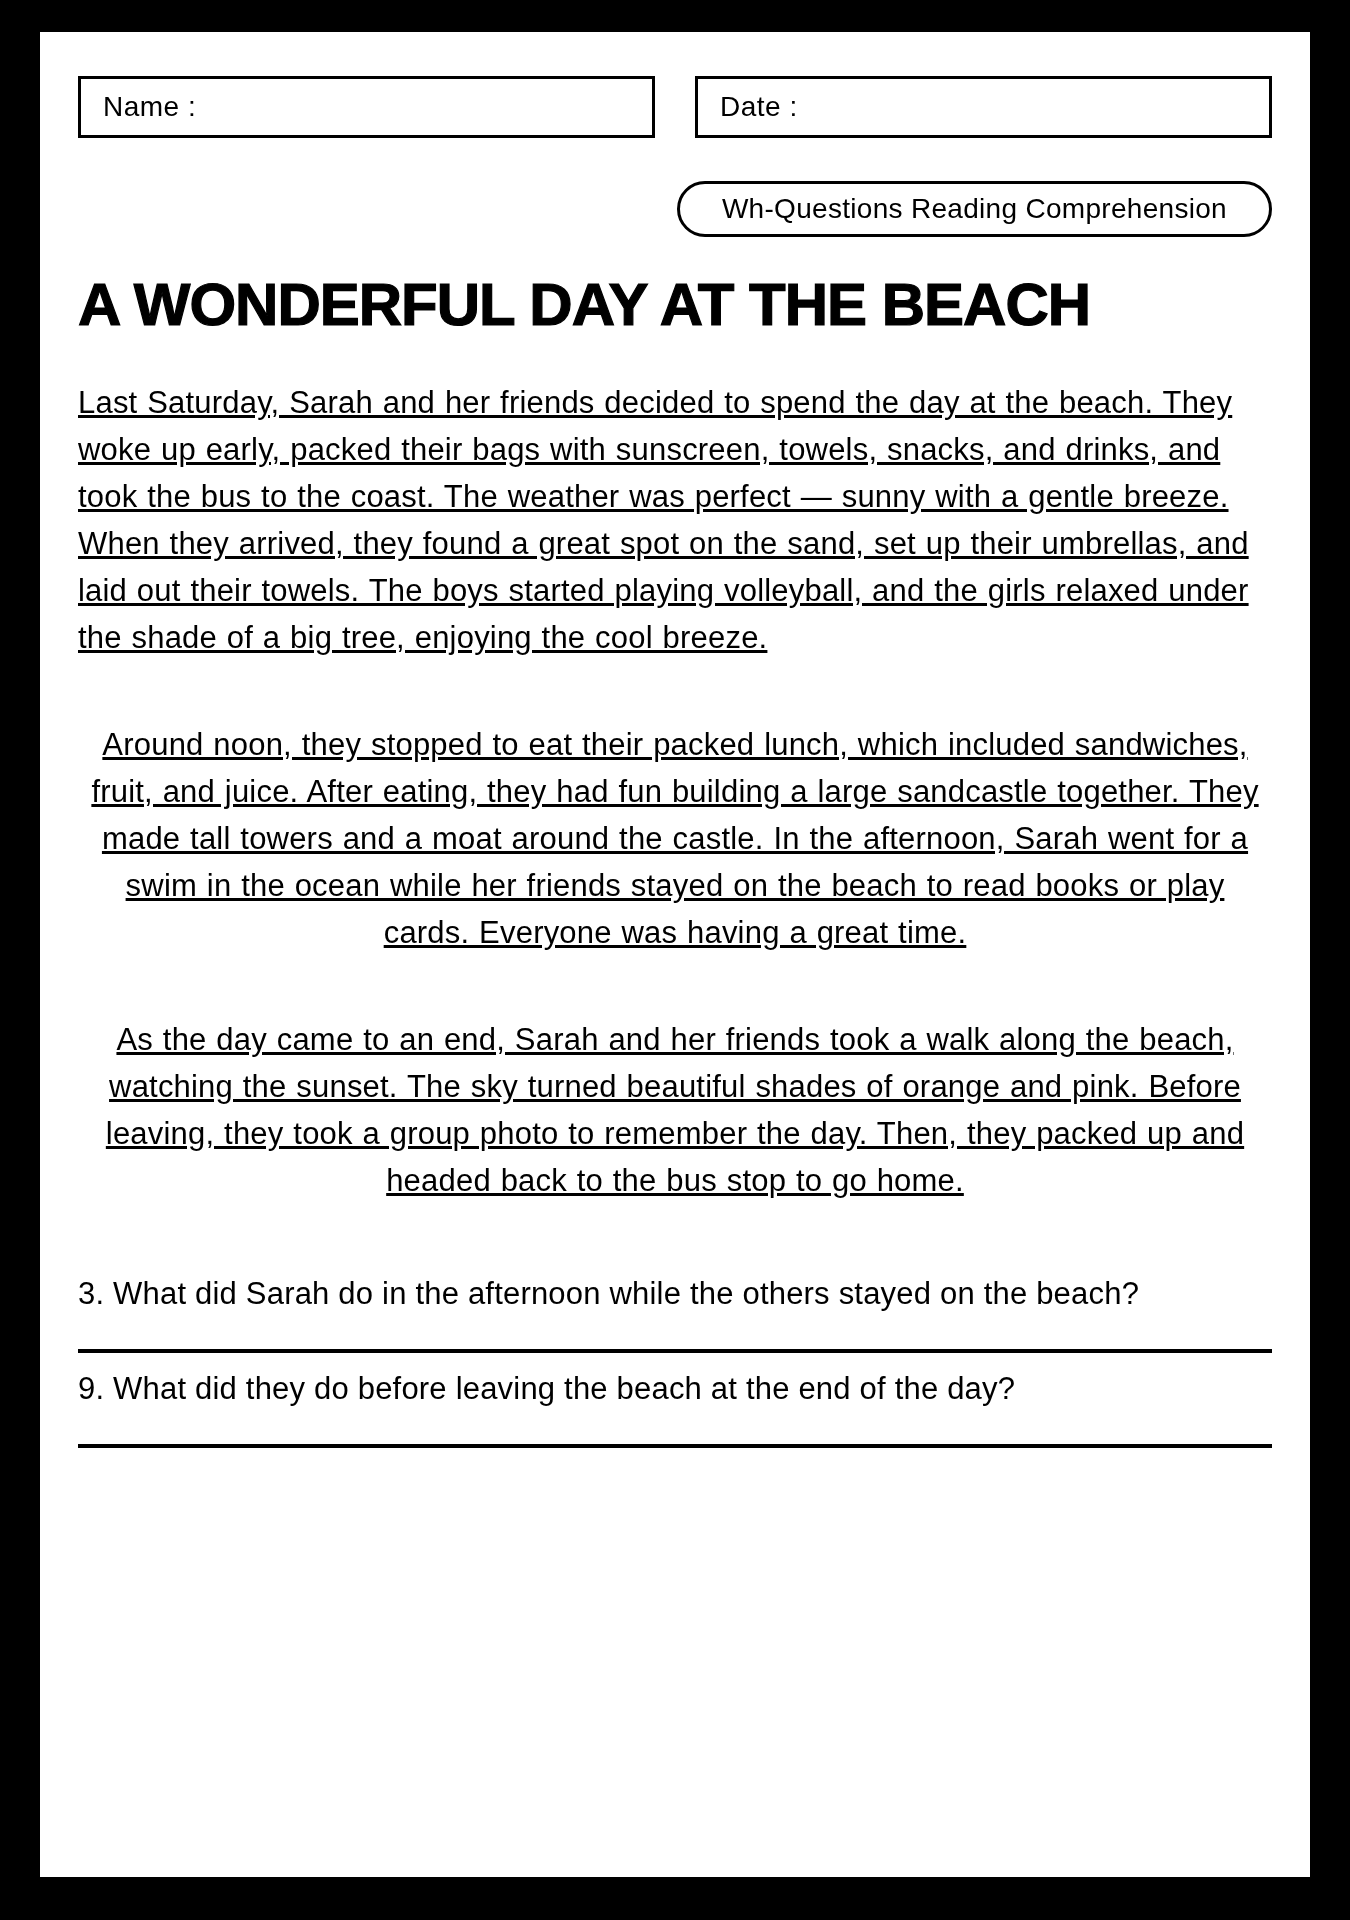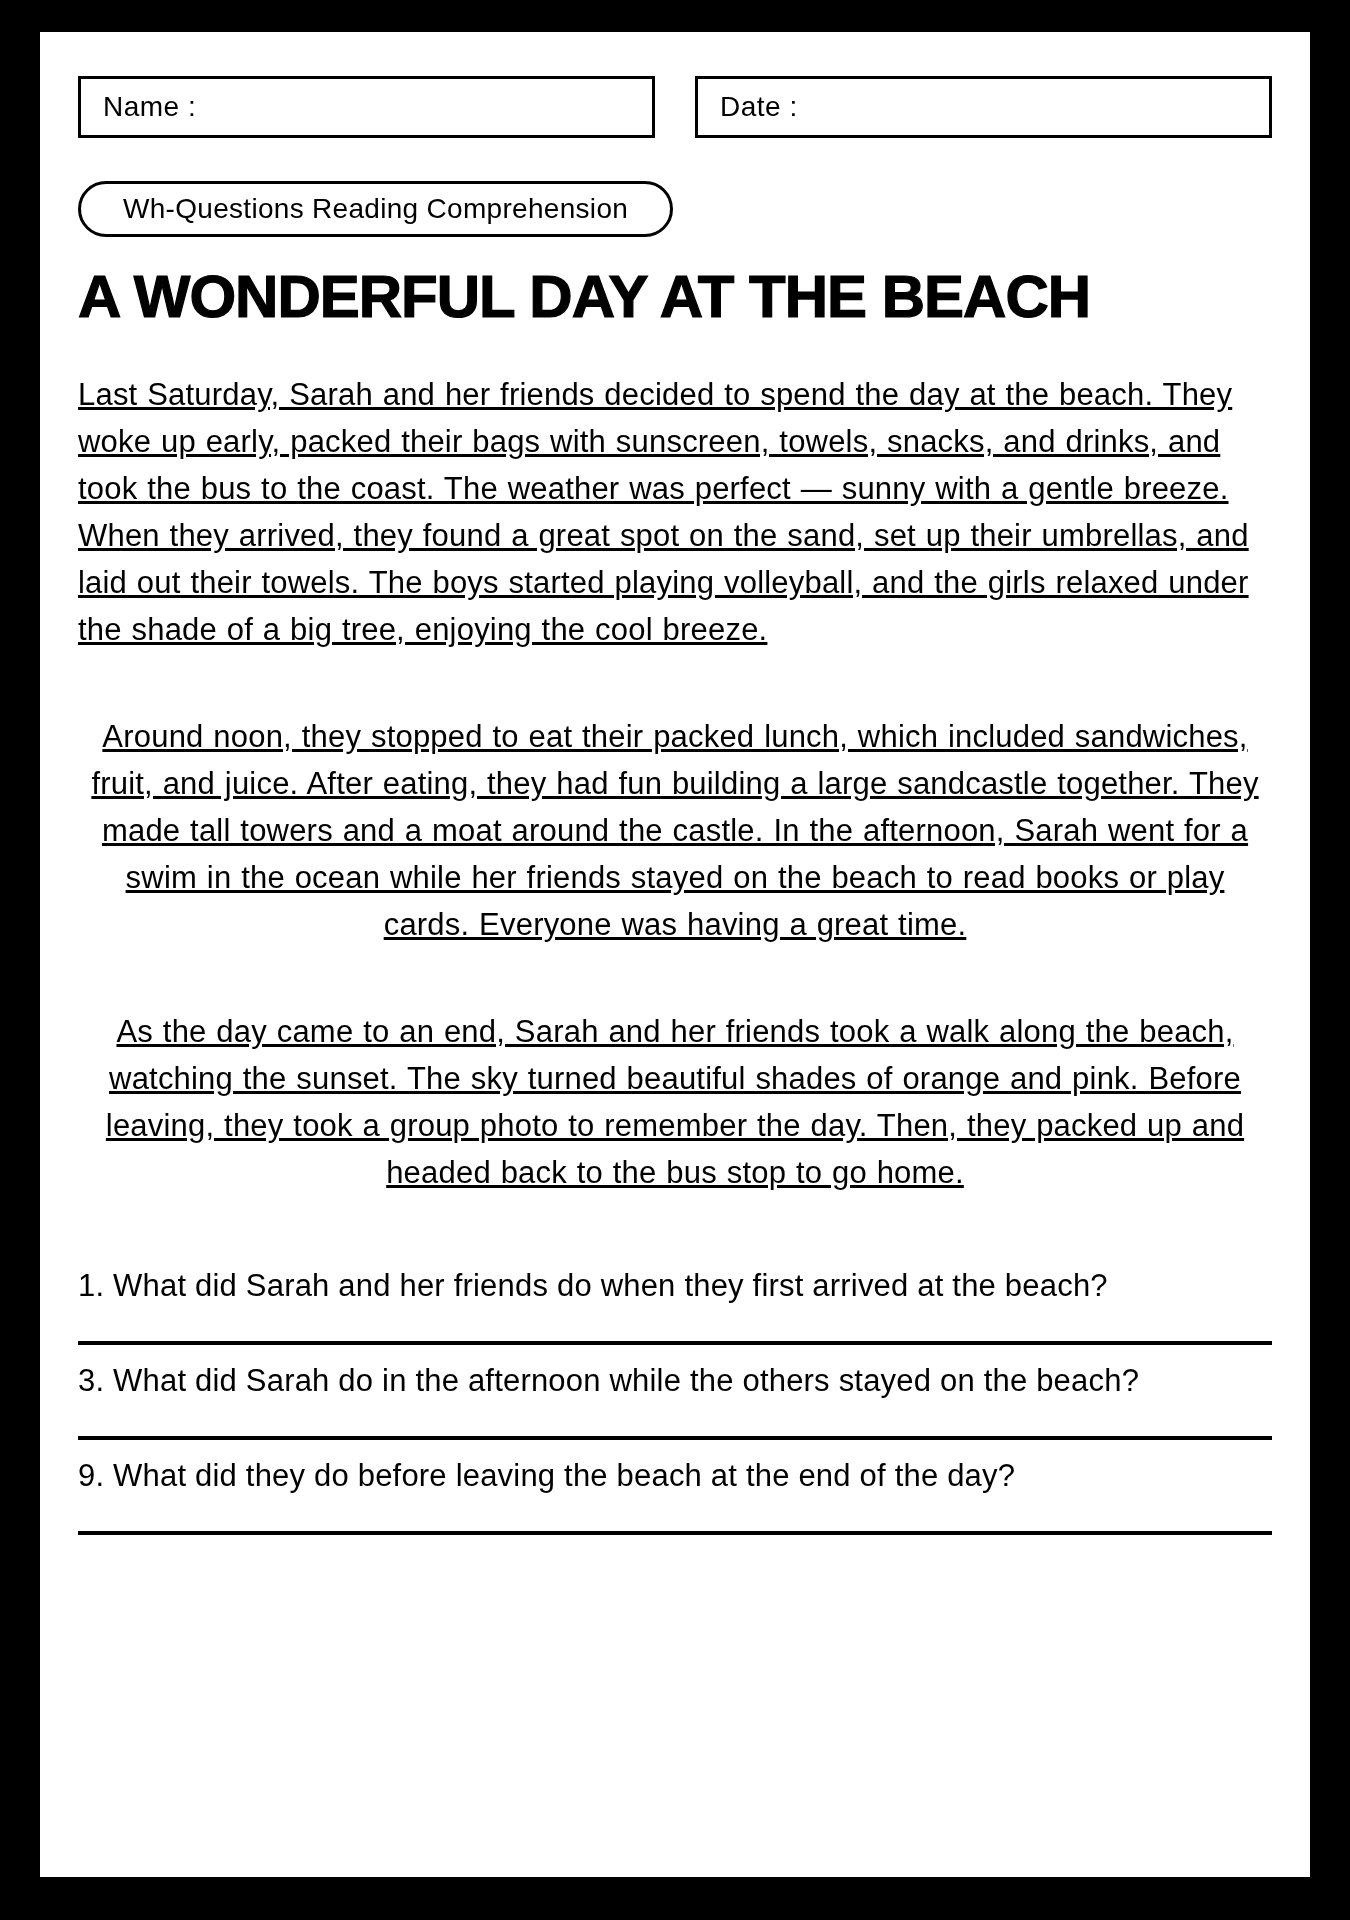--- a/index.html
+++ b/index.html
@@ -30,36 +30,36 @@
     align-items: center;
     padding-left: 22px;
     background: #ffffff;
   }
   .field-label {
     font-size: 28px;
     letter-spacing: 0.5px;
   }
   .badge-wrap {
     display: flex;
-    justify-content: flex-start;
+    justify-content: flex-end;
     margin-top: 43px;
   }
   .badge {
     border: 3px solid #000000;
     border-radius: 40px;
     height: 56px;
     display: flex;
     align-items: center;
     padding: 0 42px;
     font-size: 28px;
     letter-spacing: 0.3px;
     background: #ffffff;
   }
   .title {
-    margin-top: 25px;
+    margin-top: 33px;
     font-size: 60px;
     font-weight: bold;
     letter-spacing: -1px;
     -webkit-text-stroke: 1.2px #000000;
     white-space: nowrap;
   }
   .story { margin-top: 40px; }
   .para {
     font-size: 31px;
     line-height: 47px;
@@ -104,24 +104,20 @@
   <h1 class="title">A WONDERFUL DAY AT THE BEACH</h1>
 
   <div class="story">
     <p class="para">Last Saturday, Sarah and her friends decided to spend the day at the beach. They woke up early, packed their bags with sunscreen, towels, snacks, and drinks, and took the bus to the coast. The weather was perfect — sunny with a gentle breeze. When they arrived, they found a great spot on the sand, set up their umbrellas, and laid out their towels. The boys started playing volleyball, and the girls relaxed under the shade of a big tree, enjoying the cool breeze.</p>
     <p class="para">Around noon, they stopped to eat their packed lunch, which included sandwiches, fruit, and juice. After eating, they had fun building a large sandcastle together. They made tall towers and a moat around the castle. In the afternoon, Sarah went for a swim in the ocean while her friends stayed on the beach to read books or play cards. Everyone was having a great time.</p>
     <p class="para">As the day came to an end, Sarah and her friends took a walk along the beach, watching the sunset. The sky turned beautiful shades of orange and pink. Before leaving, they took a group photo to remember the day. Then, they packed up and headed back to the bus stop to go home.</p>
   </div>
 
   <div class="questions">
     <div class="q-block">
-      <p class="question">1. What did Sarah and her friends do when they first arrived at the beach?</p>
-      <div class="answer-line"></div>
-    </div>
-    <div class="q-block">
       <p class="question">3. What did Sarah do in the afternoon while the others stayed on the beach?</p>
       <div class="answer-line"></div>
     </div>
     <div class="q-block">
       <p class="question">9. What did they do before leaving the beach at the end of the day?</p>
       <div class="answer-line"></div>
     </div>
   </div>
 
 </div>

